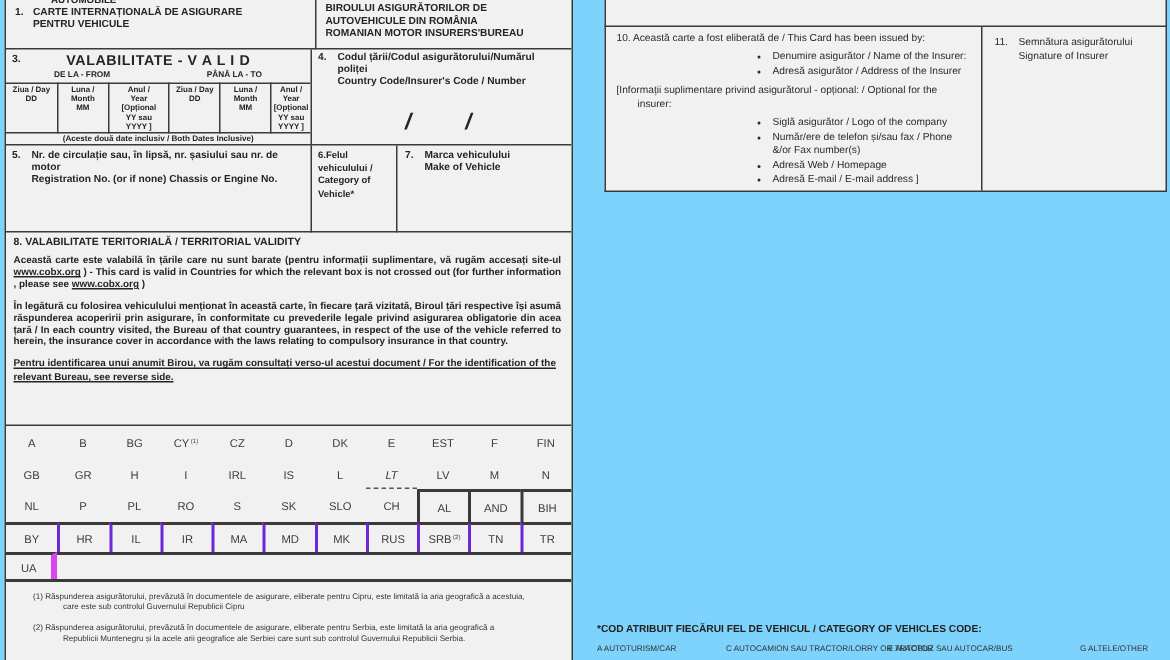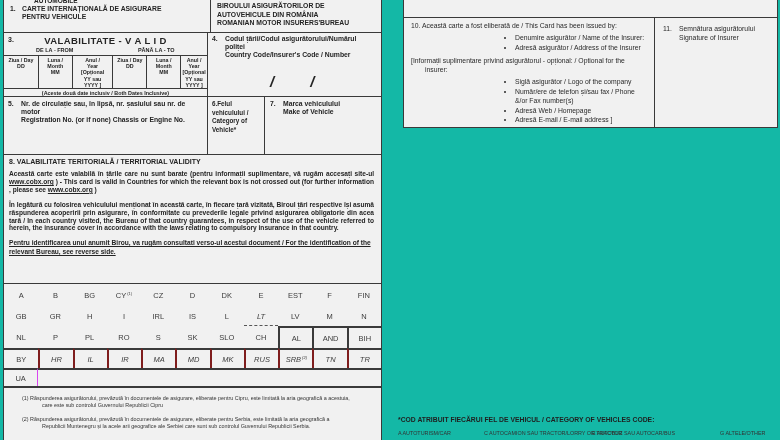--- a/index.html
+++ b/index.html
@@ -1,19 +1,19 @@
 <!DOCTYPE html>
 <html><head>
 <meta charset="utf-8">
 <style>
   html,body{margin:0;padding:0;background:#e8e8e8;}
   *{box-sizing:border-box;}
   .stage{position:relative;width:780px;height:440px;overflow:hidden;
          font-family:"Liberation Sans","DejaVu Sans",sans-serif;color:#242424;
-         background:#14b8a6;}
+         background:#7dd3fc;}
   .pre{white-space:pre-line;}
 
   
   .card{position:absolute;left:3px;top:0;width:379px;height:440px;
         background:#f1f1f1;border-left:1px solid #3a3a3a;border-right:1px solid #3a3a3a;overflow:hidden;}
   .cell{position:absolute;overflow:hidden;}
   .cellA1{left:0;top:0;width:207px;height:33px;border-right:1px solid #3a3a3a;border-bottom:1px solid #3a3a3a;}
   .cellA2{left:207px;top:0;width:170px;height:33px;border-bottom:1px solid #3a3a3a;padding:2px 4px 0 6px;}
   .cut-line{margin:-3px 0 0 30px;font-size:6.5px;font-weight:700;line-height:7px;}
   .h1row{display:flex;margin:1px 0 0 6px;font-size:6.8px;font-weight:700;line-height:8px;}
@@ -53,23 +53,23 @@
   .para-underline{font-size:6.6px;line-height:1.25;font-weight:700;text-decoration:underline;margin-top:7px;}
 
   .cgrid{position:absolute;left:0;top:283px;width:377px;height:105px;
          border-top:1px solid #3a3a3a;border-bottom:2px solid #3a3a3a;
          display:grid;grid-template-columns:repeat(11,1fr);grid-template-rows:23px 19px 22px 20px 18px;}
   .ccell{display:flex;align-items:center;justify-content:center;font-size:7.5px;color:#3c3c3c;overflow:hidden;}
   .ccell sup{font-size:4px;margin-left:1px;transform:translateY(-2px);}
   .ccell.r1.c7{border-bottom:1px dashed #555;font-style:italic;}
   .ccell.r2.c8,.ccell.r2.c9,.ccell.r2.c10{border-top:2px solid #3a3a3a;border-left:2px solid #3a3a3a;}
   .ccell.r3{border-top:2px solid #3a3a3a;}
-  .ccell.r3:not(.c0){border-left:2px solid #7f1d1d;font-style:italic;}
+  .ccell.r3:not(.c0){border-left:2px solid #6d28d9;}
   .ccell.r4{border-top:2px solid #3a3a3a;}
-  .ccell.r4.c0{border-right:1px solid #d946ef;}
+  .ccell.r4.c0{border-right:4px solid #d946ef;}
   .span10{grid-column:span 10;}
 
   .footnotes{position:absolute;left:0;top:388px;width:360px;padding:7px 12px 0 18px;font-size:5.4px;line-height:1.35;color:#333;}
   .fnote{padding-left:20px;text-indent:-20px;margin-bottom:6px;}
 
   
   .panel-strip{position:absolute;left:403px;top:0;width:375px;height:18px;background:#f1f1f1;
                border-left:1px solid #3a3a3a;border-right:1px solid #3a3a3a;border-bottom:1px solid #3a3a3a;}
   .panel-main{position:absolute;left:403px;top:18px;width:375px;height:110px;background:#f1f1f1;
               border-left:1px solid #3a3a3a;border-right:1px solid #3a3a3a;border-bottom:1px solid #3a3a3a;display:flex;}

